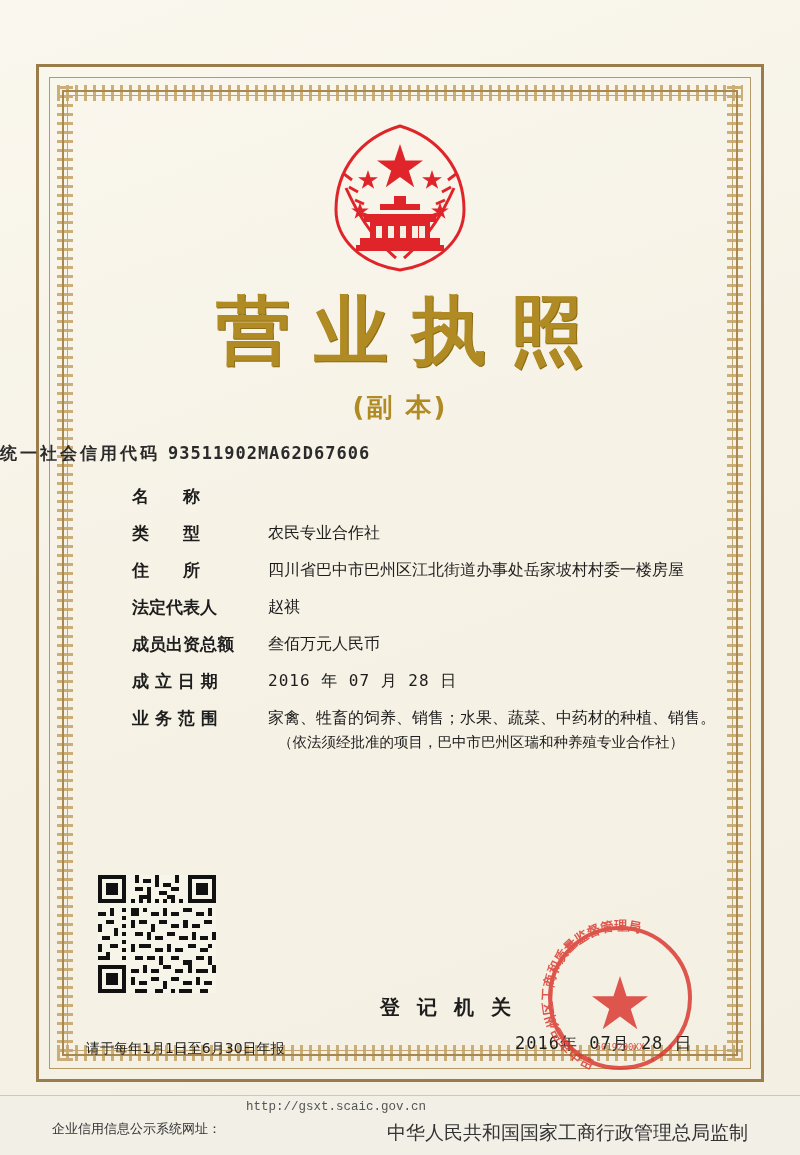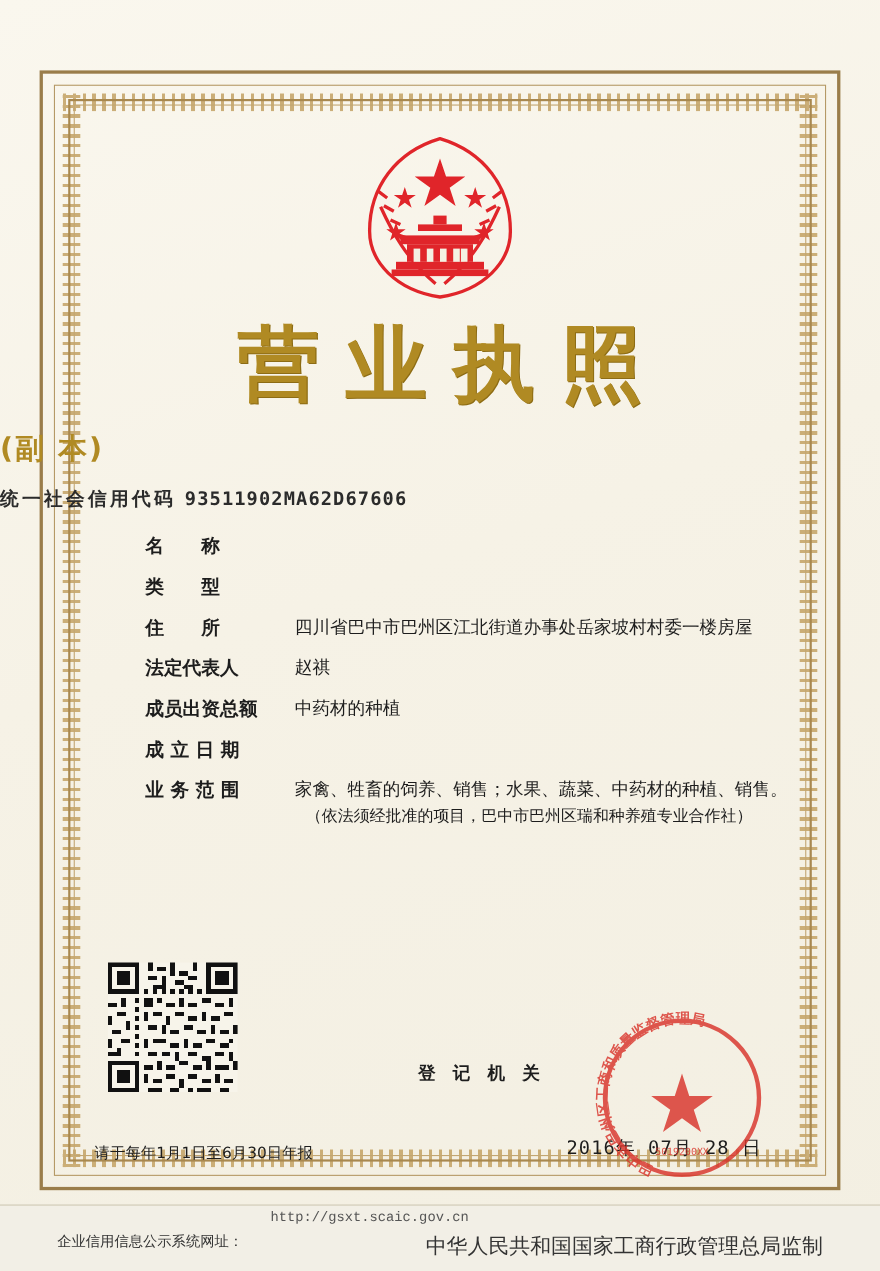--- a/index.html
+++ b/index.html
@@ -87,21 +87,21 @@
     font-weight: 700;
     letter-spacing: 24px;
     text-indent: 24px;
     color: #b08a23;
     text-shadow: 1px 1px 0 #8d6c14;
   }
   .subtitle {
     position: absolute;
     top: 390px;
     left: 0; right: 0;
-    text-align: left;
+    text-align: center;
     font-family: "DejaVu Sans", sans-serif;
     font-size: 26px;
     font-weight: 700;
     color: #b08a23;
     letter-spacing: 2px;
   }
   .credit-code {
     position: absolute;
     top: 442px;
     left: 0; right: 0;
@@ -166,23 +166,23 @@
     left: 98px;
     top: 875px;
     width: 118px;
     height: 118px;
   }
 
   
   .registrar {
     position: absolute;
     left: 380px;
-    top: 966px;
-    font-family: "DejaVu Sans", sans-serif;
-    font-size: 16px;
+    top: 994px;
+    font-family: "DejaVu Sans", sans-serif;
+    font-size: 20px;
     font-weight: 700;
     letter-spacing: 5px;
     color: #1d1d1d;
   }
   .issue-date {
     position: absolute;
     left: 515px;
     top: 1032px;
     font-family: "DejaVu Sans Mono", monospace;
     font-size: 17px;
@@ -310,39 +310,41 @@
   </div>
 
   <div class="fields">
 
     <div class="row">
       <div class="key">名　　称</div>
     </div>
 
     <div class="row">
       <div class="key">类　　型</div>
+      <div class="val">农民专业合作社</div>
     </div>
 
     <div class="row">
       <div class="key">住　　所</div>
       <div class="val">四川省巴中市巴州区江北街道办事处岳家坡村村委一楼房屋</div>
     </div>
 
     <div class="row">
       <div class="key tight">法定代表人</div>
       <div class="val">赵祺</div>
     </div>
 
     <div class="row">
       <div class="key tight">成员出资总额</div>
-      <div class="val">中药材的种植</div>
+      <div class="val">叁佰万元人民币</div>
     </div>
 
     <div class="row">
       <div class="key tight">成 立 日 期</div>
+      <div class="val mono">2016 年 07 月 28 日</div>
     </div>
 
     <div class="row">
       <div class="key tight">业 务 范 围</div>
       <div class="val">
         <span>家禽、牲畜的饲养、销售；水果、蔬菜、中药材的种植、销售。</span>
         <span class="sub">（依法须经批准的项目，巴中市巴州区瑞和种养殖专业合作社）</span>
       </div>
     </div>
 

